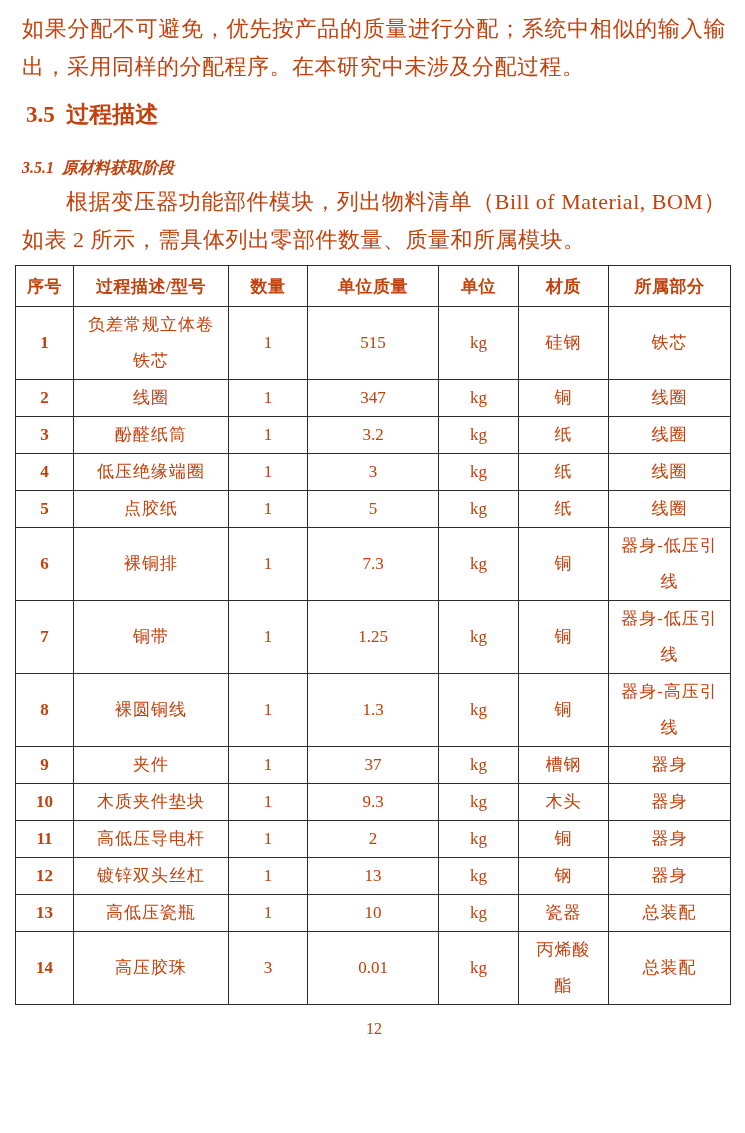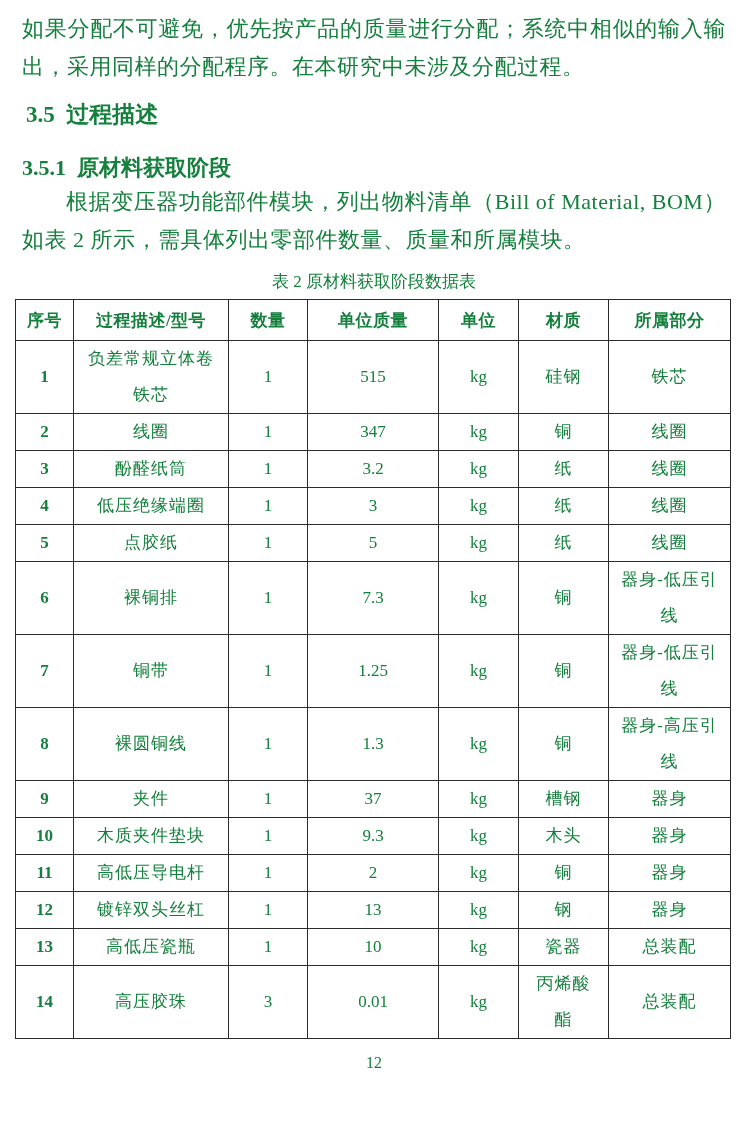--- a/index.html
+++ b/index.html
@@ -6,21 +6,21 @@
     margin: 0;
     padding: 0;
     background: #ffffff;
   }
   .page {
     position: relative;
     width: 745px;
     height: 1133px;
     box-sizing: border-box;
     background: #ffffff;
-    color: #15803d;
+    color: #c2410c;
     font-family: "Liberation Serif", "DejaVu Serif", serif;
     padding: 10px 19px 0 22px;
     overflow: hidden;
   }
   p.body-text {
     margin: 0;
     font-size: 22px;
     letter-spacing: 0.5px;
     line-height: 38px;
     text-align: justify;
@@ -31,24 +31,25 @@
   }
   h2.sec-heading {
     margin: 14px 0 0 4px;
     font-size: 23px;
     font-weight: bold;
     line-height: 30px;
     white-space: pre;
   }
   h3.subsec-heading {
     margin: 24px 0 0 0;
-    font-size: 22px;
+    font-size: 16px;
     font-weight: bold;
     line-height: 28px;
     white-space: pre;
+    font-style: italic;
   }
   .table-caption {
     margin-top: 12px;
     font-size: 17px;
     line-height: 22px;
     text-align: center;
   }
   table.bom {
     margin: 6px 0 0 -7px;
     width: 715px;
@@ -95,21 +96,20 @@
 <div class="page">
 
   <p class="body-text">如果分配不可避免，优先按产品的质量进行分配；系统中相似的输入输出，采用同样的分配程序。在本研究中未涉及分配过程。</p>
 
   <h2 class="sec-heading">3.5  过程描述</h2>
 
   <h3 class="subsec-heading">3.5.1  原材料获取阶段</h3>
 
   <p class="body-text indent">根据变压器功能部件模块，列出物料清单（Bill of Material, BOM）如表 2 所示，需具体列出零部件数量、质量和所属模块。</p>
 
-  <div class="table-caption">表 2  原材料获取阶段数据表</div>
 
   <table class="bom">
     <colgroup>
       <col style="width:58px">
       <col style="width:155px">
       <col style="width:79px">
       <col style="width:131px">
       <col style="width:80px">
       <col style="width:90px">
       <col style="width:122px">

